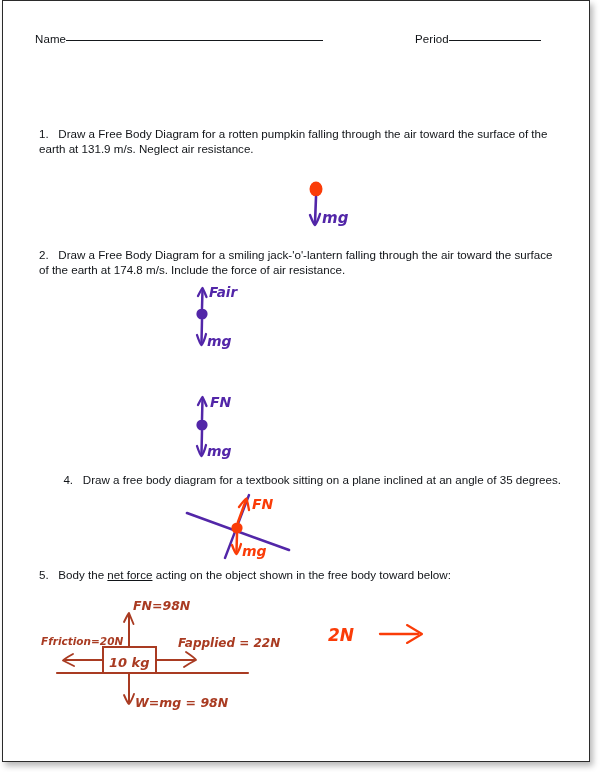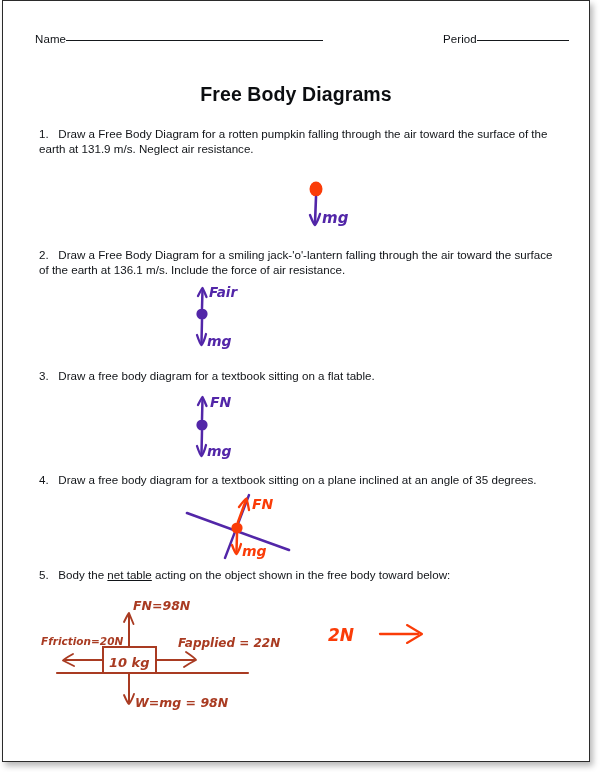--- a/index.html
+++ b/index.html
@@ -42,21 +42,21 @@
     letter-spacing: 0.1px;
   }
   .field .lbl { }
   .field .rule {
     display: inline-block;
     border-bottom: 1.4px solid #15181c;
     vertical-align: 2px;
   }
   #name-field { left: 32px; }
   #name-field .rule { width: 257px; }
-  #period-field { left: 440px; }
+  #period-field { left: 412px; }
   #period-field .rule { width: 92px; }
 
   .title {
     position: absolute;
     top: 82px;
     left: 0;
     width: 100%;
     text-align: center;
     font-size: 19.5px;
     font-weight: bold;
@@ -72,21 +72,21 @@
     font-size: 11.6px;
     line-height: 14.6px;
     color: #111418;
   }
   .q .num { font-weight: normal; }
   .q .u { text-decoration: underline; text-decoration-thickness: 1.3px; }
 
   #q1 { top: 126px; }
   #q2 { top: 247px; }
   #q3 { top: 368px; }
-  #q4 { top: 472px; }
+  #q4 { top: 472px; text-align: right; }
   #q5 { top: 567px; }
 
   
   .ink {
     position: absolute;
     left: 0;
     top: 0;
     width: 588px;
     height: 762px;
     pointer-events: none;
@@ -104,50 +104,44 @@
 
   <div class="name-row">
     <div class="field" id="name-field">
       <span class="lbl">Name</span><span class="rule"></span>
     </div>
     <div class="field" id="period-field">
       <span class="lbl">Period</span><span class="rule"></span>
     </div>
   </div>
 
-  <div class="title">Free Body Diagrams</div>
 
   <div class="q" id="q1">
     <span class="num">1.</span>
     &nbsp;
     <span>Draw a Free Body Diagram for a rotten pumpkin falling through the air toward the surface of the earth at 131.9 m/s.  Neglect air resistance.</span>
   </div>
 
   <div class="q" id="q2">
     <span class="num">2.</span>
     &nbsp;
-    <span>Draw a Free Body Diagram for a smiling jack-'o'-lantern falling through the air toward the surface of the earth at 136.1 m/s.  Include the force of air resistance.</span>
-  </div>
-
-  <div class="q" id="q3">
-    <span class="num">3.</span>
-    &nbsp;
-    <span>Draw a free body diagram for a textbook sitting on a flat table.</span>
-  </div>
+    <span>Draw a Free Body Diagram for a smiling jack-'o'-lantern falling through the air toward the surface of the earth at 174.8 m/s.  Include the force of air resistance.</span>
+  </div>
+
 
   <div class="q" id="q4">
     <span class="num">4.</span>
     &nbsp;
     <span>Draw a free body diagram for a textbook sitting on a plane inclined at an angle of 35 degrees.</span>
   </div>
 
   <div class="q" id="q5">
     <span class="num">5.</span>
     &nbsp;
-    <span>Body the </span><span class="u">net table</span><span> acting on the object shown in the free body toward below:</span>
+    <span>Body the </span><span class="u">net force</span><span> acting on the object shown in the free body toward below:</span>
   </div>
 
   <svg class="ink" viewBox="0 0 588 762">
 
     <g>
       <ellipse cx="313" cy="188" rx="6.5" ry="7.5" fill="#fa3c08"></ellipse>
 
       <path d="M313 196 L312 222" stroke="#5226a8" stroke-width="2.6" fill="none" stroke-linecap="round"></path>
 
       <path d="M307 214 Q310.5 223 312 224 Q314.5 221 317 213" stroke="#5226a8" stroke-width="2.4" fill="none" stroke-linecap="round" stroke-linejoin="round"></path>

